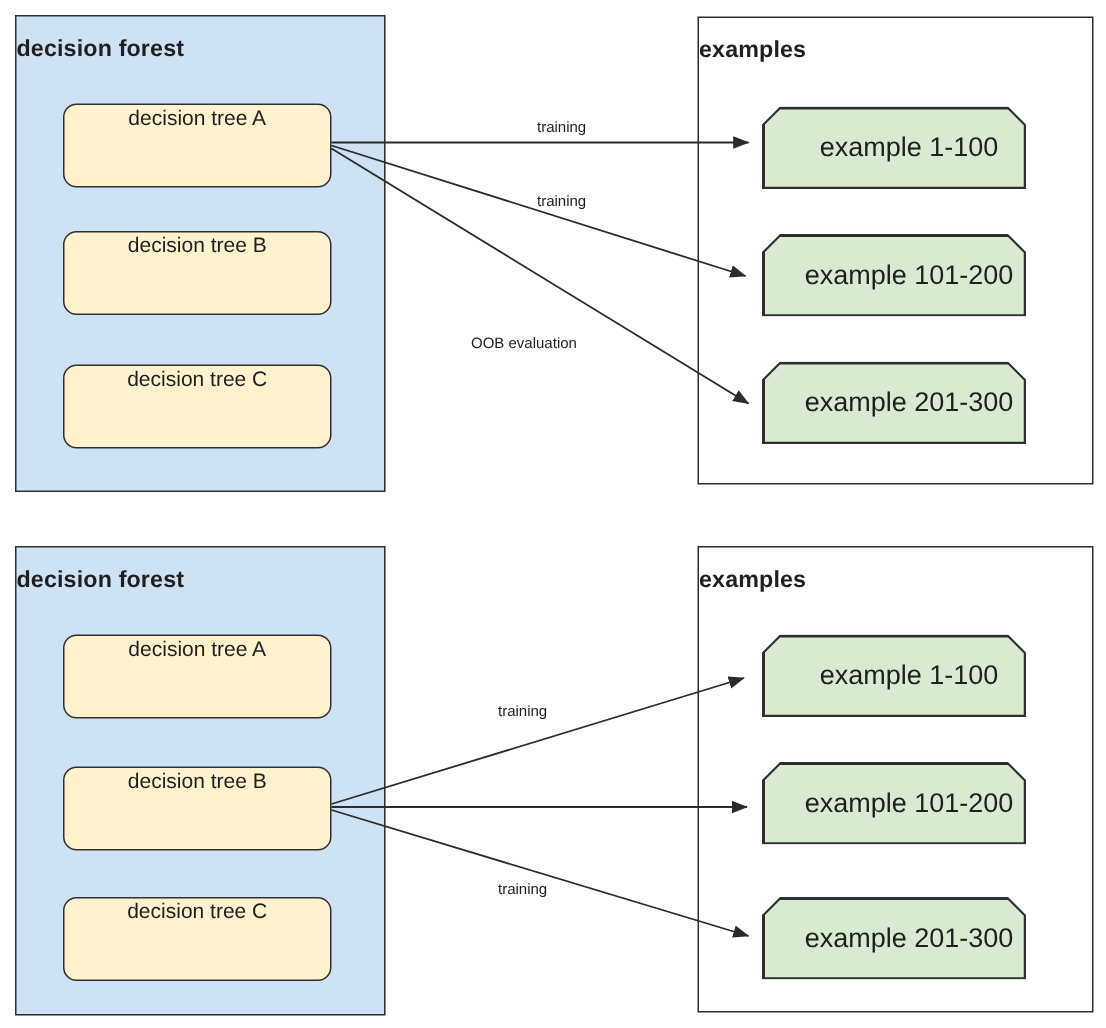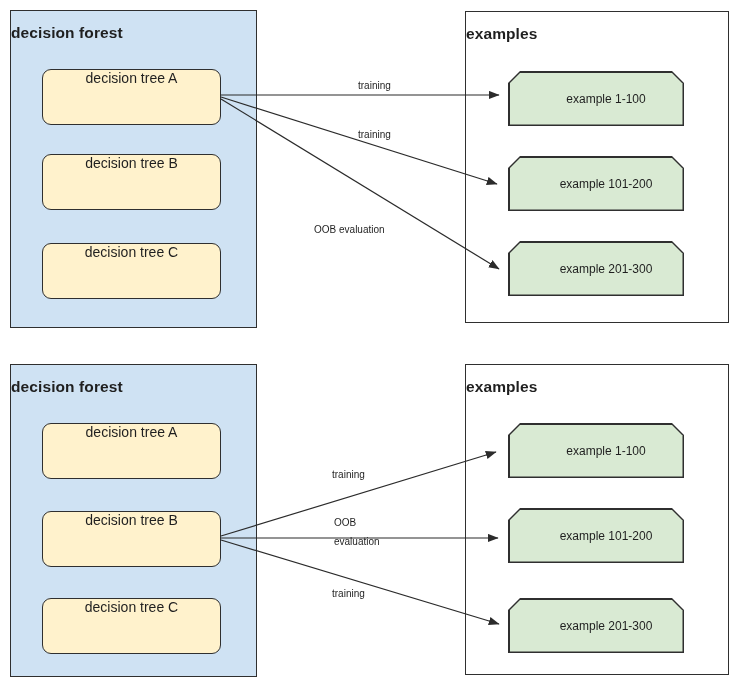--- a/index.html
+++ b/index.html
@@ -28,21 +28,21 @@
   .forest-1 .tree:nth-of-type(2){top:58px;} .forest-1 .tree:nth-of-type(3){top:143px;} .forest-1 .tree:nth-of-type(4){top:232px;}
   .forest-2 .tree:nth-of-type(2){top:58px;} .forest-2 .tree:nth-of-type(3){top:146px;} .forest-2 .tree:nth-of-type(4){top:233px;}
 
   .card{position:absolute;left:42px;width:176px;height:55px;}
   .examples-1 .card:nth-of-type(2){top:59px;} .examples-1 .card:nth-of-type(3){top:144px;} .examples-1 .card:nth-of-type(4){top:229px;}
   .examples-2 .card:nth-of-type(2){top:58px;} .examples-2 .card:nth-of-type(3){top:143px;} .examples-2 .card:nth-of-type(4){top:233px;}
   .card .shape-outer{position:absolute;inset:0;background:var(--border);
         clip-path:polygon(12px 0,calc(100% - 12px) 0,100% 12px,100% 100%,0 100%,0 12px);}
   .card .shape-inner{position:absolute;inset:1.5px;background:var(--example-fill);
         clip-path:polygon(11px 0,calc(100% - 11px) 0,100% 11px,100% 100%,0 100%,0 11px);}
-  .card .label{position:absolute;inset:0;display:flex;align-items:center;justify-content:center;font-size:12px;padding-left:20px;}
+  .card .label{position:absolute;inset:0;display:flex;align-items:center;justify-content:center;font-size:18px;padding-left:20px;}
 
   .arrows{position:absolute;left:0;top:0;width:737px;height:685px;pointer-events:none;}
   .arrows line{stroke:var(--arrow);stroke-width:1.2;}
 
   .arrow-label{position:absolute;font-size:10px;line-height:19px;white-space:pre-line;}
   .al-t1{left:358px;top:76px;}
   .al-t2{left:358px;top:125px;}
   .al-t3{left:314px;top:220px;}
   .al-b1{left:332px;top:465px;}
   .al-b2{left:334px;top:513px;}
@@ -128,17 +128,15 @@
     <line x1="221" y1="99" x2="499" y2="269" marker-end="url(#ah)"></line>
     <line x1="221" y1="536" x2="496" y2="452" marker-end="url(#ah)"></line>
     <line x1="221" y1="538" x2="498" y2="538" marker-end="url(#ah)"></line>
     <line x1="221" y1="540" x2="499" y2="624" marker-end="url(#ah)"></line>
   </svg>
 
   <div class="arrow-label al-t1">training</div>
   <div class="arrow-label al-t2">training</div>
   <div class="arrow-label al-t3">OOB evaluation</div>
   <div class="arrow-label al-b1">training</div>
-  <div class="arrow-label al-b2">OOB
-evaluation</div>
   <div class="arrow-label al-b3">training</div>
 
 </div>
 
 </body></html>

